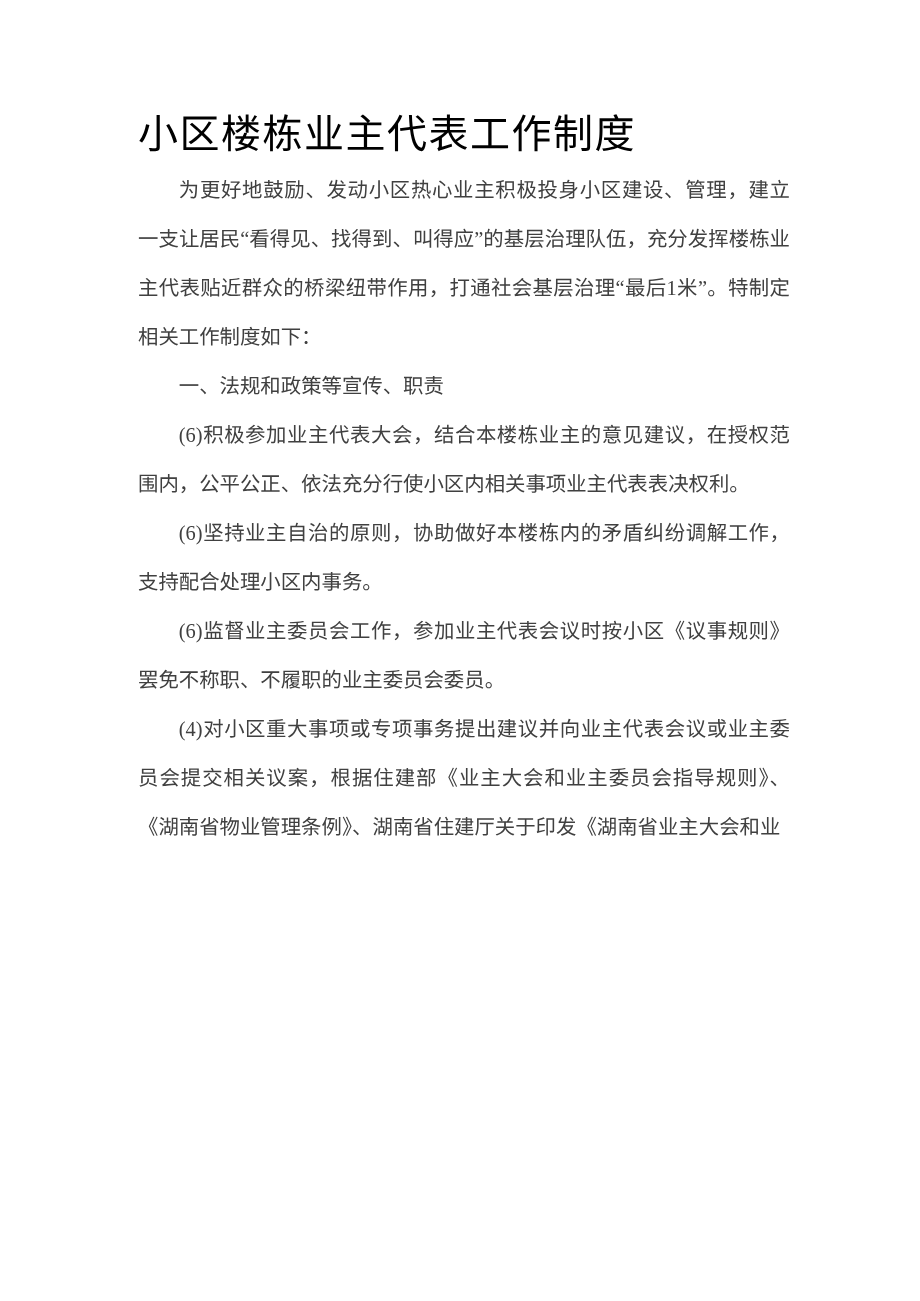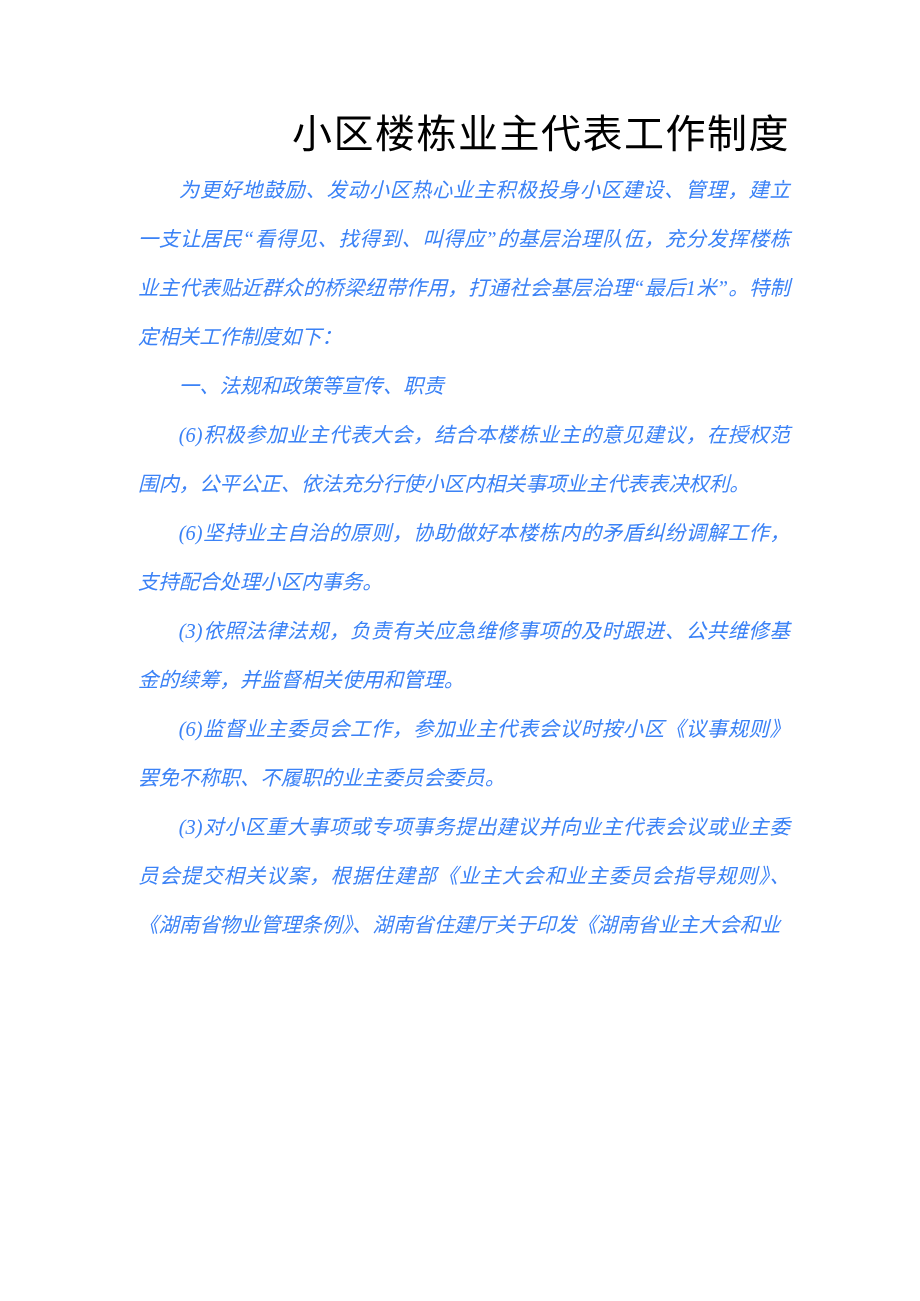--- a/index.html
+++ b/index.html
@@ -14,45 +14,43 @@
     overflow: hidden;
     font-family: "Liberation Serif", "DejaVu Serif", serif;
   }
   .page-inner {
     padding: 108px 130px 0 138px;
   }
   .doc-title {
     font-size: 40px;
     font-weight: 400;
     line-height: 54px;
-    text-align: right;
+    text-align: left;
     letter-spacing: 1.5px;
     white-space: nowrap;
     margin-bottom: 4px;
   }
   .doc-body p {
     font-size: 20.4px;
     line-height: 49px;
     text-align: justify;
     text-justify: inter-character;
     text-indent: 2em;
     word-break: break-all;
-    color: #3b82f6;
-    font-style: italic;
+    color: #404040;
   }
 </style>
 </head>
 <body>
 
 <div class="page">
   <div class="page-inner">
     <h1 class="doc-title">小区楼栋业主代表工作制度</h1>
     <div class="doc-body">
       <p>为更好地鼓励、发动小区热心业主积极投身小区建设、管理，建立一支让居民“看得见、找得到、叫得应”的基层治理队伍，充分发挥楼栋业主代表贴近群众的桥梁纽带作用，打通社会基层治理“最后1米”。特制定相关工作制度如下：</p>
       <p>一、法规和政策等宣传、职责</p>
       <p>(6)积极参加业主代表大会，结合本楼栋业主的意见建议，在授权范围内，公平公正、依法充分行使小区内相关事项业主代表表决权利。</p>
       <p>(6)坚持业主自治的原则，协助做好本楼栋内的矛盾纠纷调解工作，支持配合处理小区内事务。</p>
-      <p>(3)依照法律法规，负责有关应急维修事项的及时跟进、公共维修基金的续筹，并监督相关使用和管理。</p>
       <p>(6)监督业主委员会工作，参加业主代表会议时按小区《议事规则》罢免不称职、不履职的业主委员会委员。</p>
-      <p>(3)对小区重大事项或专项事务提出建议并向业主代表会议或业主委员会提交相关议案，根据住建部《业主大会和业主委员会指导规则》、《湖南省物业管理条例》、湖南省住建厅关于印发《湖南省业主大会和业</p>
+      <p>(4)对小区重大事项或专项事务提出建议并向业主代表会议或业主委员会提交相关议案，根据住建部《业主大会和业主委员会指导规则》、《湖南省物业管理条例》、湖南省住建厅关于印发《湖南省业主大会和业</p>
     </div>
   </div>
 </div>
 
 </body></html>

